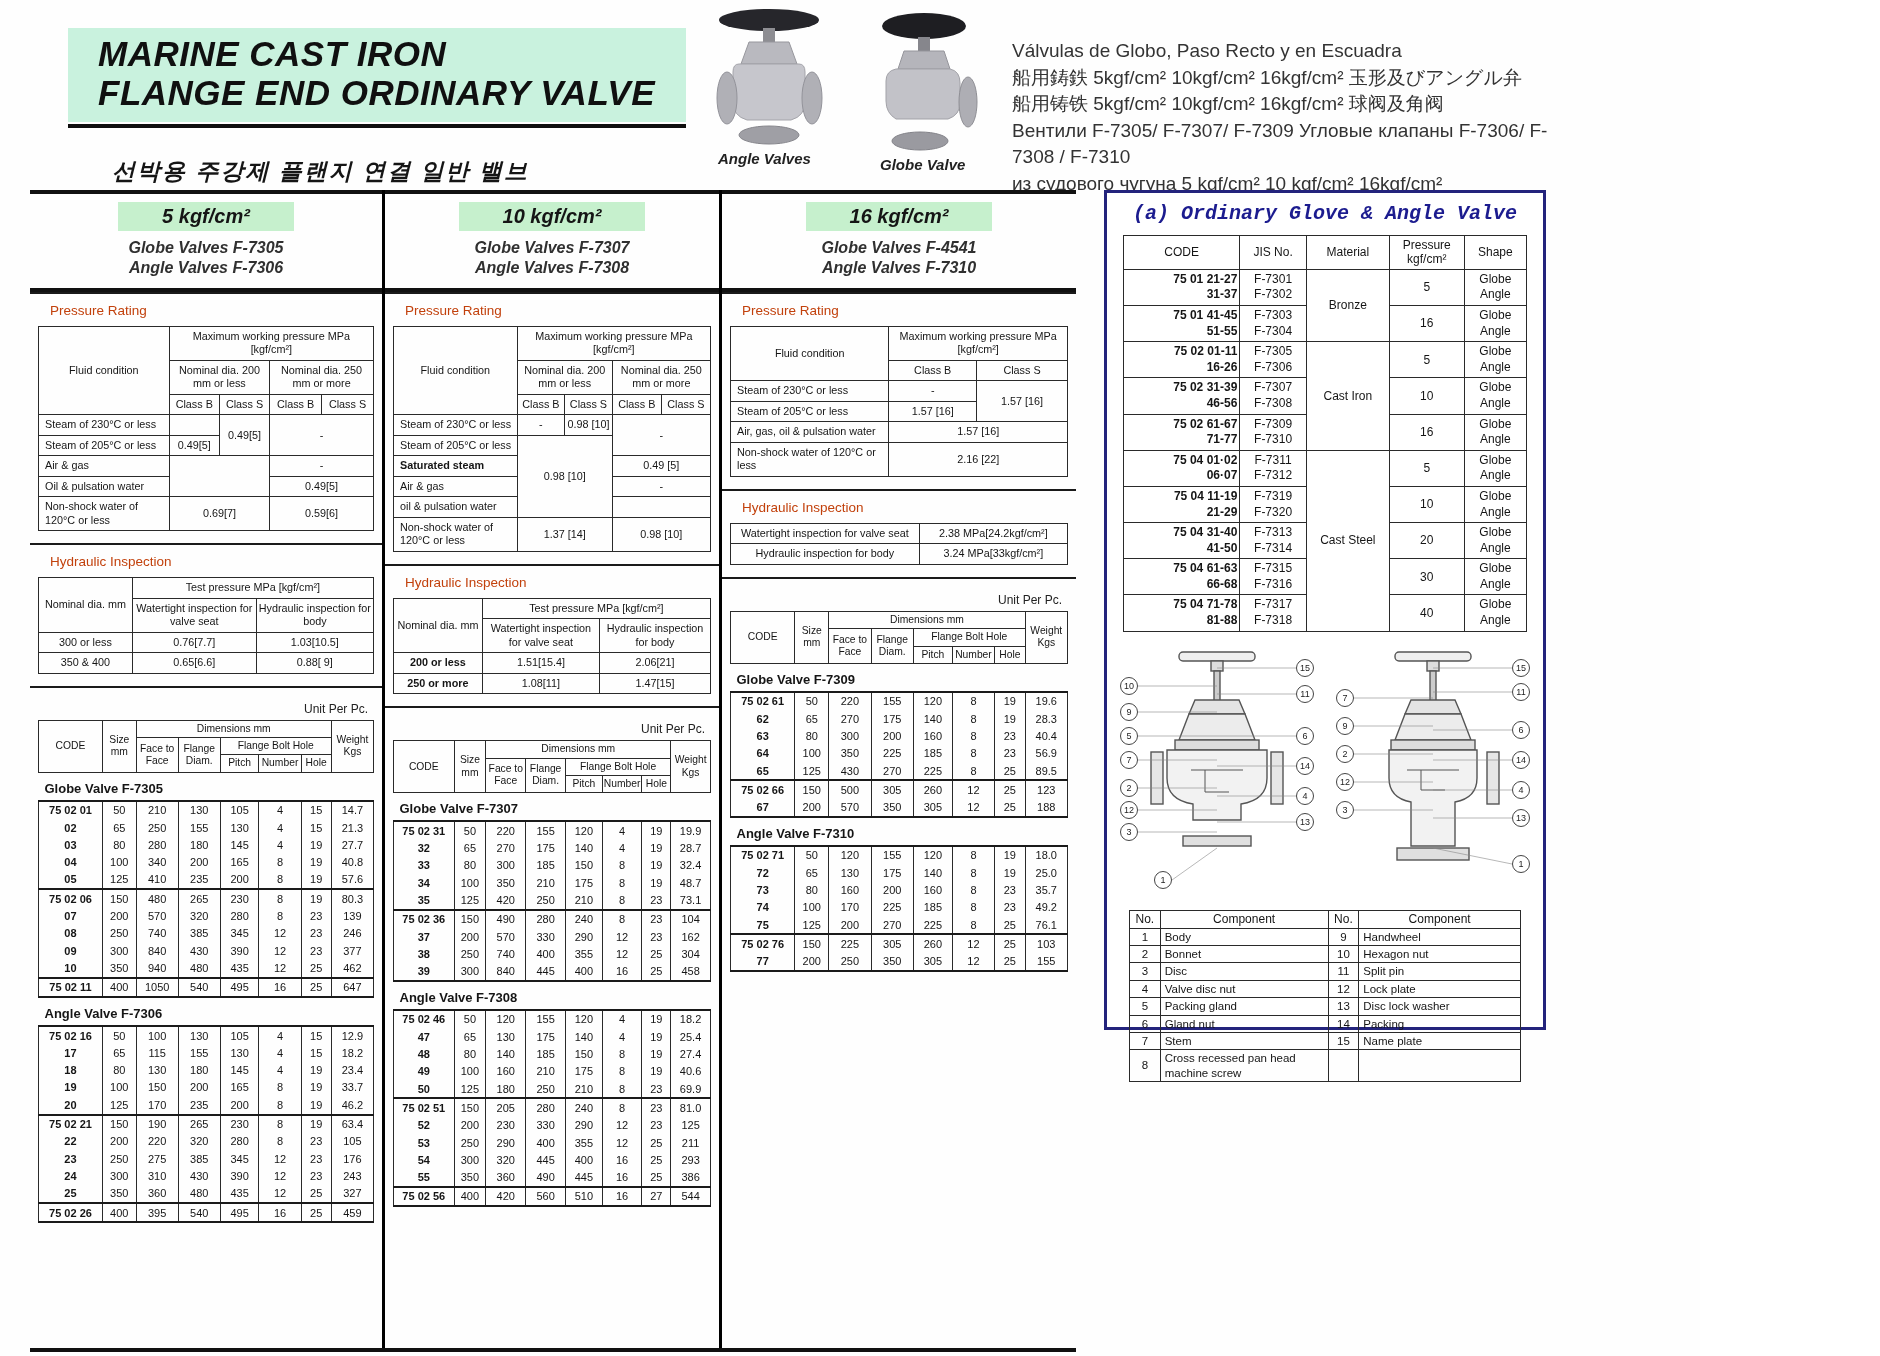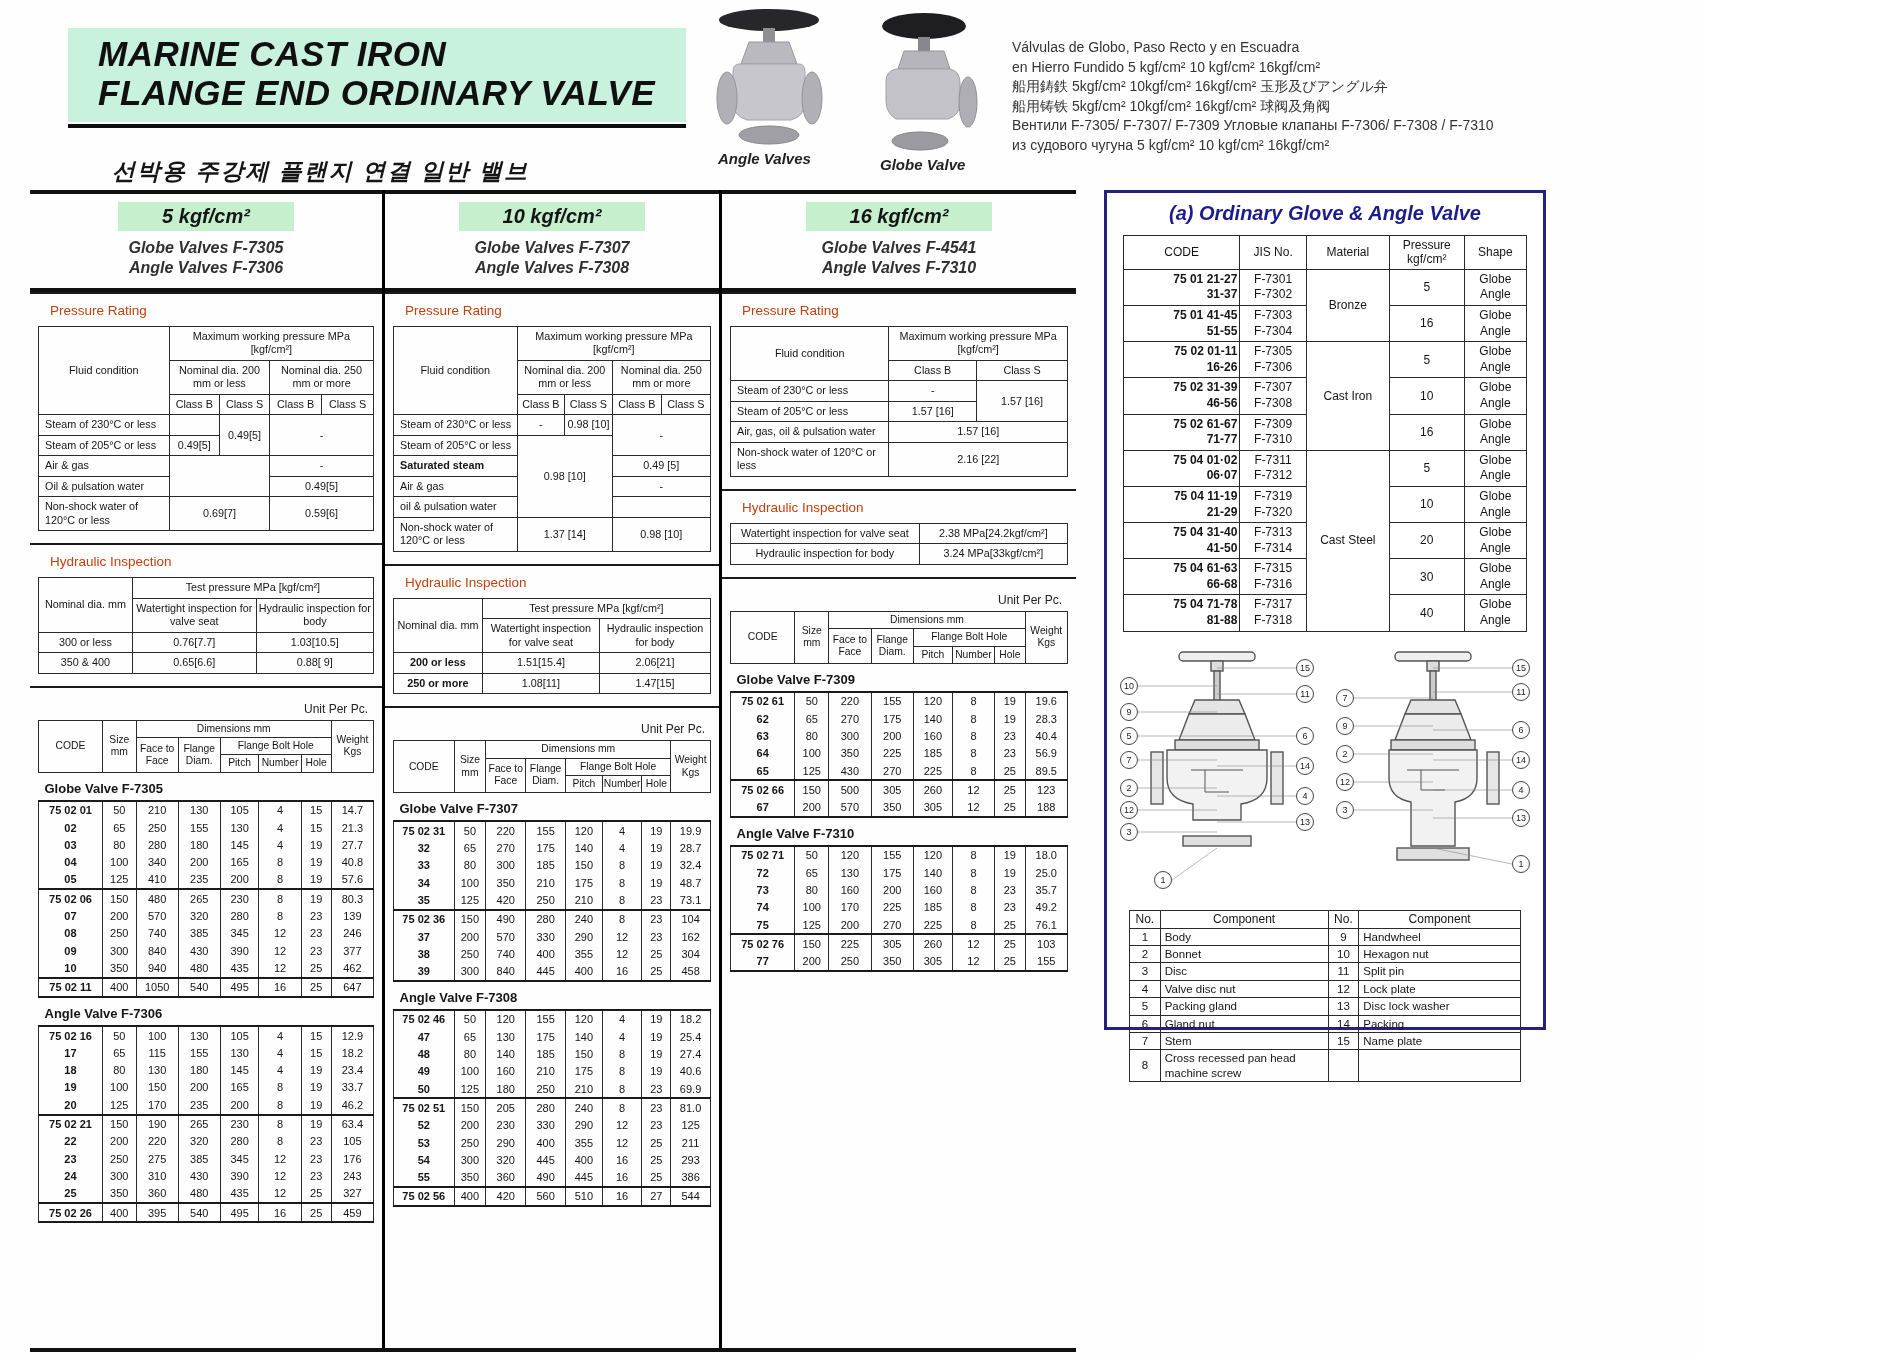--- a/index.html
+++ b/index.html
@@ -6,21 +6,21 @@
   .page{position:relative;width:1700px;height:1356px;background:#fefefe;overflow:hidden;
         font-family:"Liberation Sans","DejaVu Sans",sans-serif;color:#151515;}
 
   
   .title-block{position:absolute;left:68px;top:28px;width:618px;height:94px;background:#c9f2de;}
   .title-text{padding:6px 0 0 30px;font-style:italic;font-weight:800;font-size:35px;line-height:1.12;color:#101010;letter-spacing:.5px;}
   .title-rule{position:absolute;left:68px;top:124px;width:618px;height:4px;background:#0e0e0e;}
   .subtitle{position:absolute;left:112px;top:140px;font-size:23px;font-weight:700;font-style:italic;letter-spacing:2px;margin-top:16px;}
   .photo{position:absolute;}
   .photo-caption{position:absolute;font-size:15px;font-weight:700;font-style:italic;color:#222;}
-  .multilang{position:absolute;left:1012px;top:38px;width:540px;font-size:14px;line-height:1.4;color:#333;}
+  .multilang{position:absolute;left:1012px;top:38px;width:540px;font-size:19px;line-height:1.4;color:#333;}
 
   
   .panels{position:absolute;left:30px;top:190px;width:1046px;height:1158px;display:grid;
           grid-template-columns:352px 340px 354px;border-bottom:4px solid #111;}
   .panel{position:relative;padding:0;}
   .panel.mid{border-left:3px solid #000;border-right:3px solid #000;}
   .panel-head{border-top:4px solid #111;border-bottom:4px solid #111;text-align:center;padding:8px 0 10px;}
   .rating-label{display:inline-block;background:#c6f0cd;font-size:20px;font-weight:800;font-style:italic;padding:3px 44px;}
   .valve-lines{margin-top:7px;font-weight:700;font-style:italic;font-size:16px;color:#303030;line-height:1.25;}
   .section{border-top:2px solid #1a1a1a;padding:6px 8px 12px 8px;}
@@ -41,21 +41,21 @@
   .dim tr.lbl td{border:none;font-weight:700;font-size:13px;text-align:left;padding:8px 0 4px 6px;}
   .dim tbody.data td{border-left:1px solid #2a2a2a;border-right:1px solid #2a2a2a;border-top:none;border-bottom:none;
                      text-align:center;padding:1.5px 2px;line-height:1.3;}
   .dim tbody.data tr:first-child td{border-top:2px solid #1a1a1a;margin-top:8px;}
   .dim tbody.data tr.grp td{border-top:2px solid #1a1a1a;}
   .dim tbody.data tr:last-child td{border-bottom:2px solid #1a1a1a;}
   .dim td.c-code{text-align:right;padding-right:8px;font-weight:700;}
 
   
   .side{position:absolute;left:1104px;top:190px;width:436px;height:834px;border:3px solid #23237c;background:#fff;}
-  .side-title{font-size:20px;font-weight:800;font-style:italic;color:#1c1c8f;text-align:center;padding:9px 0 4px 0;}
+  .side-title{font-size:20px;font-weight:800;font-style:italic;color:#1c1c8f;text-align:center;padding:9px 0 4px 0;font-family:Liberation Mono, monospace;}
   .codes{width:404px;margin:6px auto 0 auto;table-layout:fixed;}
   .codes td{border:1px solid #2a2a2a;font-size:12px;text-align:center;padding:2px 2px;line-height:1.2;}
   .codes td.codecell{text-align:right;font-weight:700;}
   .codes td.codecell div,.codes td.jiscell div,.codes td.shapecell div{line-height:1.3;}
   .codes td.matcell{font-size:12px;}
   .drawings{display:flex;justify-content:space-between;padding:6px 10px 0 10px;}
   .comps{width:392px;margin:4px auto 0 auto;table-layout:fixed;}
   .comps td{border:1px solid #2a2a2a;font-size:11.5px;padding:1px 4px;line-height:1.25;text-align:left;}
   .comps td.no{text-align:center;}
   .comps tr.h td{text-align:center;font-size:12px;}
@@ -93,21 +93,20 @@
       <path d="M28,59 h54 q10,2 10,14 v20 q0,12 -12,16 h-52 q-10,-6 -10,-18 v-20 q0,-10 10,-12 z" fill="#c2c2c8" stroke="#a2a2a8"></path>
       <ellipse cx="100" cy="92" rx="9" ry="25" fill="#aeaeb4" stroke="#8f8f95"></ellipse>
       <ellipse cx="52" cy="131" rx="28" ry="9" fill="#9a9aa0" stroke="#828288"></ellipse>
     </svg>
   </div>
   <div class="photo-caption" style="left:718px;top:150px;">Angle Valves</div>
   <div class="photo-caption" style="left:880px;top:156px;">Globe Valve</div>
 
   <div class="multilang">
     <div>Válvulas de Globo, Paso Recto y en Escuadra</div>
-    <div>en Hierro Fundido 5 kgf/cm² 10 kgf/cm² 16kgf/cm²</div>
     <div>船用鋳鉄 5kgf/cm² 10kgf/cm² 16kgf/cm² 玉形及びアングル弁</div>
     <div>船用铸铁 5kgf/cm² 10kgf/cm² 16kgf/cm² 球阀及角阀</div>
     <div>Вентили F-7305/ F-7307/ F-7309  Угловые клапаны F-7306/ F-7308 / F-7310</div>
     <div>из судового чугуна 5 kgf/cm² 10 kgf/cm² 16kgf/cm²</div>
   </div>
 
   <div class="panels">
 
     <div class="panel">
       <div class="panel-head">

